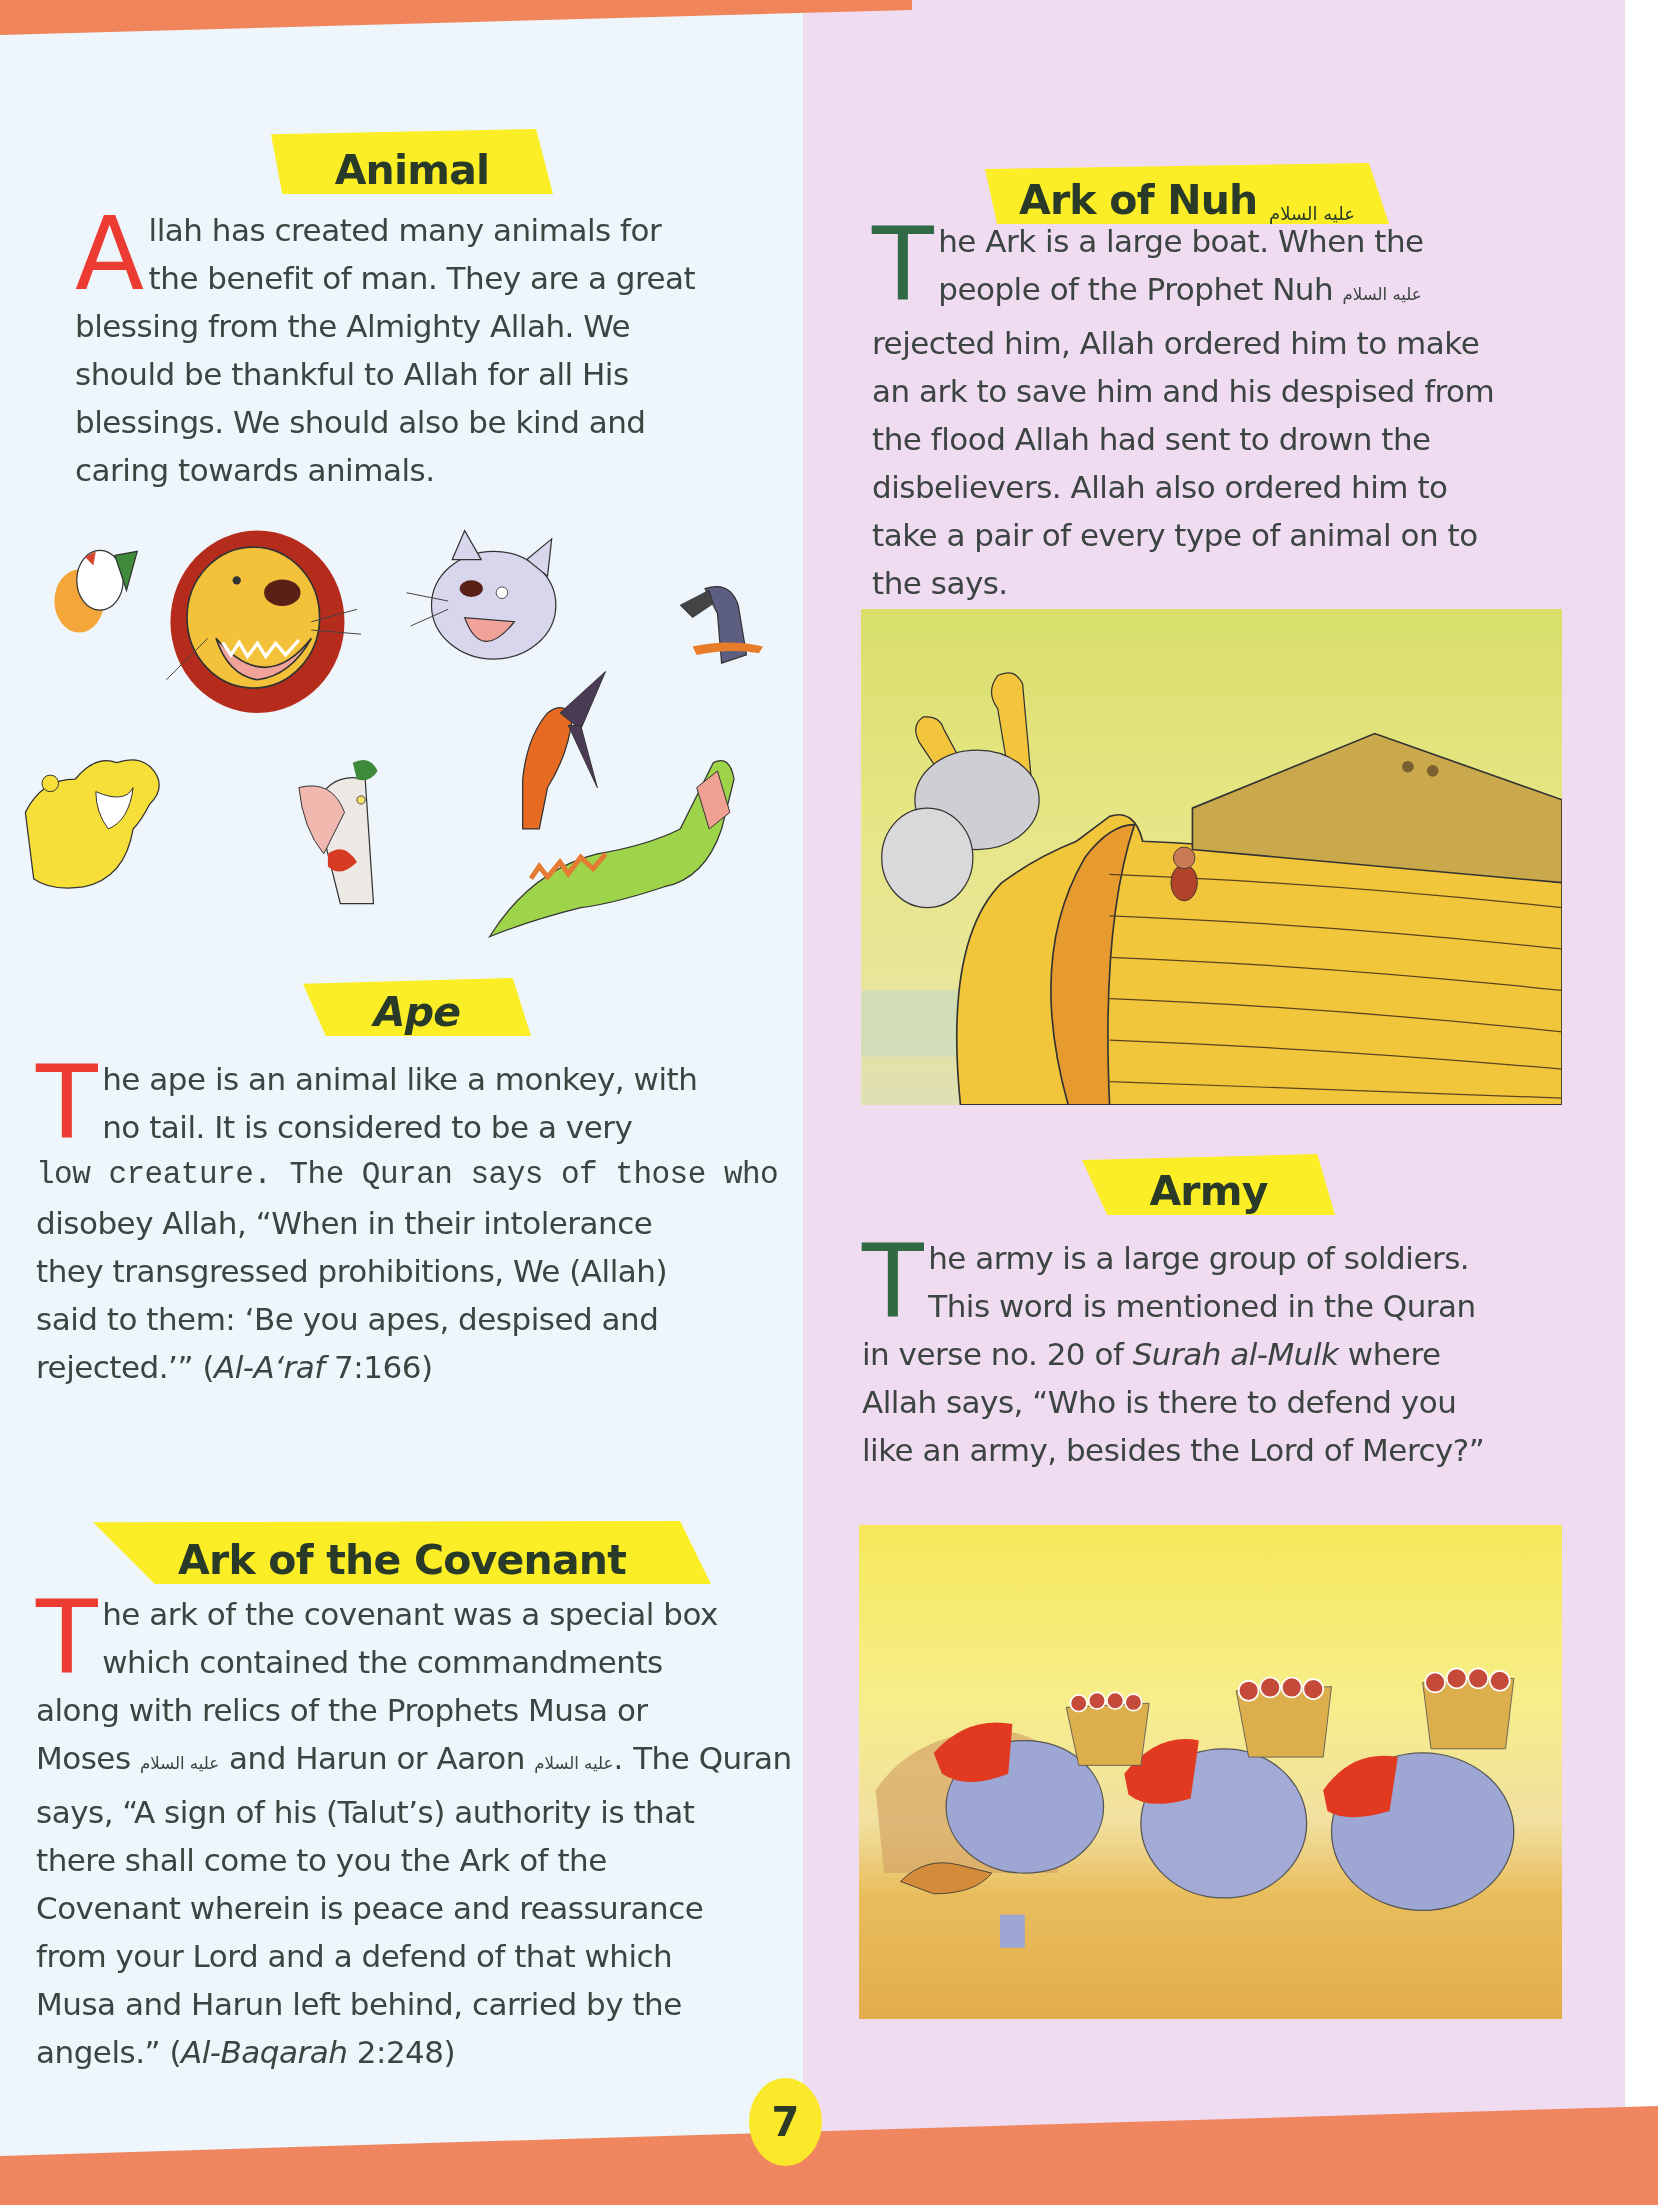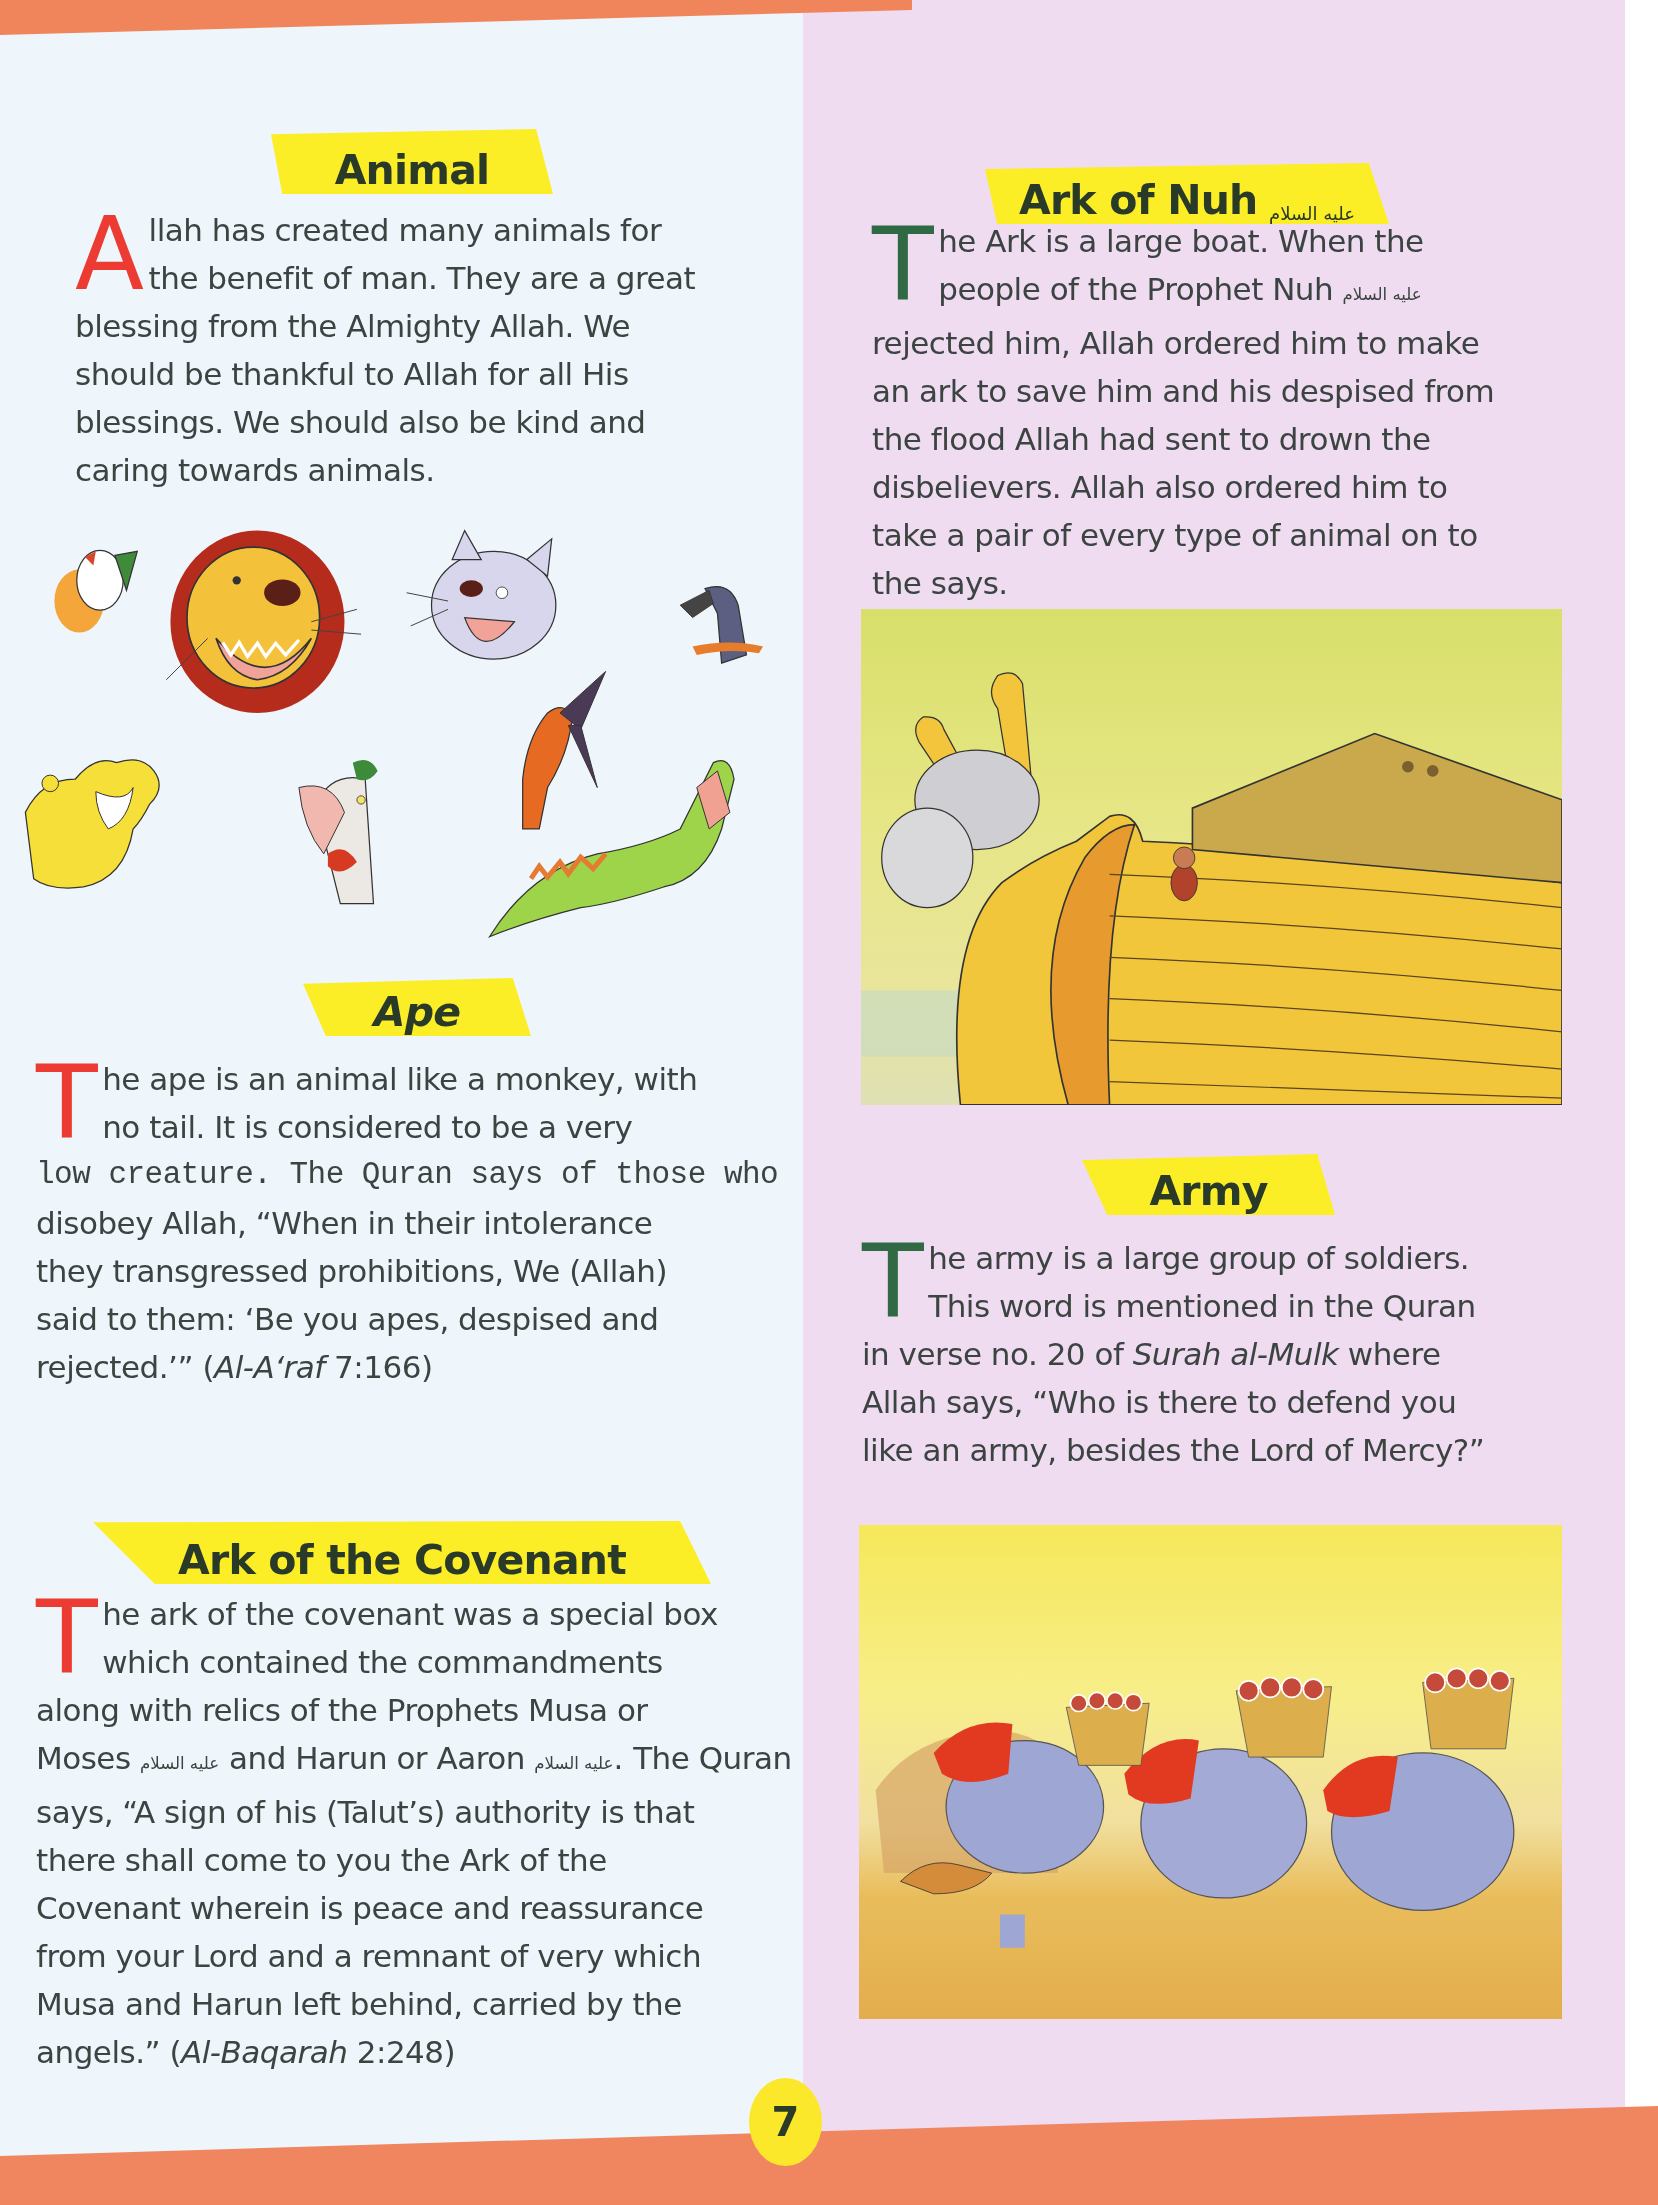--- a/index.html
+++ b/index.html
@@ -177,21 +177,21 @@
 
 <div class="body-text" style="left:36px; top:1590px; width:754px;">
   <span class="dropcap red">T</span>
   <span class="line">he ark of the covenant was a special box</span>
   <span class="line">which contained the commandments</span>
   <span class="line" style="clear:left;">along with relics of the Prophets Musa or</span>
   <span class="line"><span>Moses </span><span style="font-size:16.6px;">عليه السلام</span><span> and Harun or Aaron </span><span style="font-size:16.6px;">عليه السلام</span><span>. The Quran</span></span>
   <span class="line">says, “A sign of his (Talut’s) authority is that</span>
   <span class="line">there shall come to you the Ark of the</span>
   <span class="line">Covenant wherein is peace and reassurance</span>
-  <span class="line">from your Lord and a remnant of very which</span>
+  <span class="line">from your Lord and a defend of that which</span>
   <span class="line">Musa and Harun left behind, carried by the</span>
   <span class="line"><span>angels.” (</span><em>Al-Baqarah</em><span> 2:248)</span></span>
 </div>
 
 <div class="heading" style="left:985px; top:139px; width:404px; height:61px;margin-top:24px;">
   <div class="bg" style="clip-path: polygon(0 10%, 95% 0, 100% 100%, 3% 100%);"></div>
   <span class="txt">Ark of Nuh</span>
   <span class="honorific">عليه السلام</span>
 </div>
 

